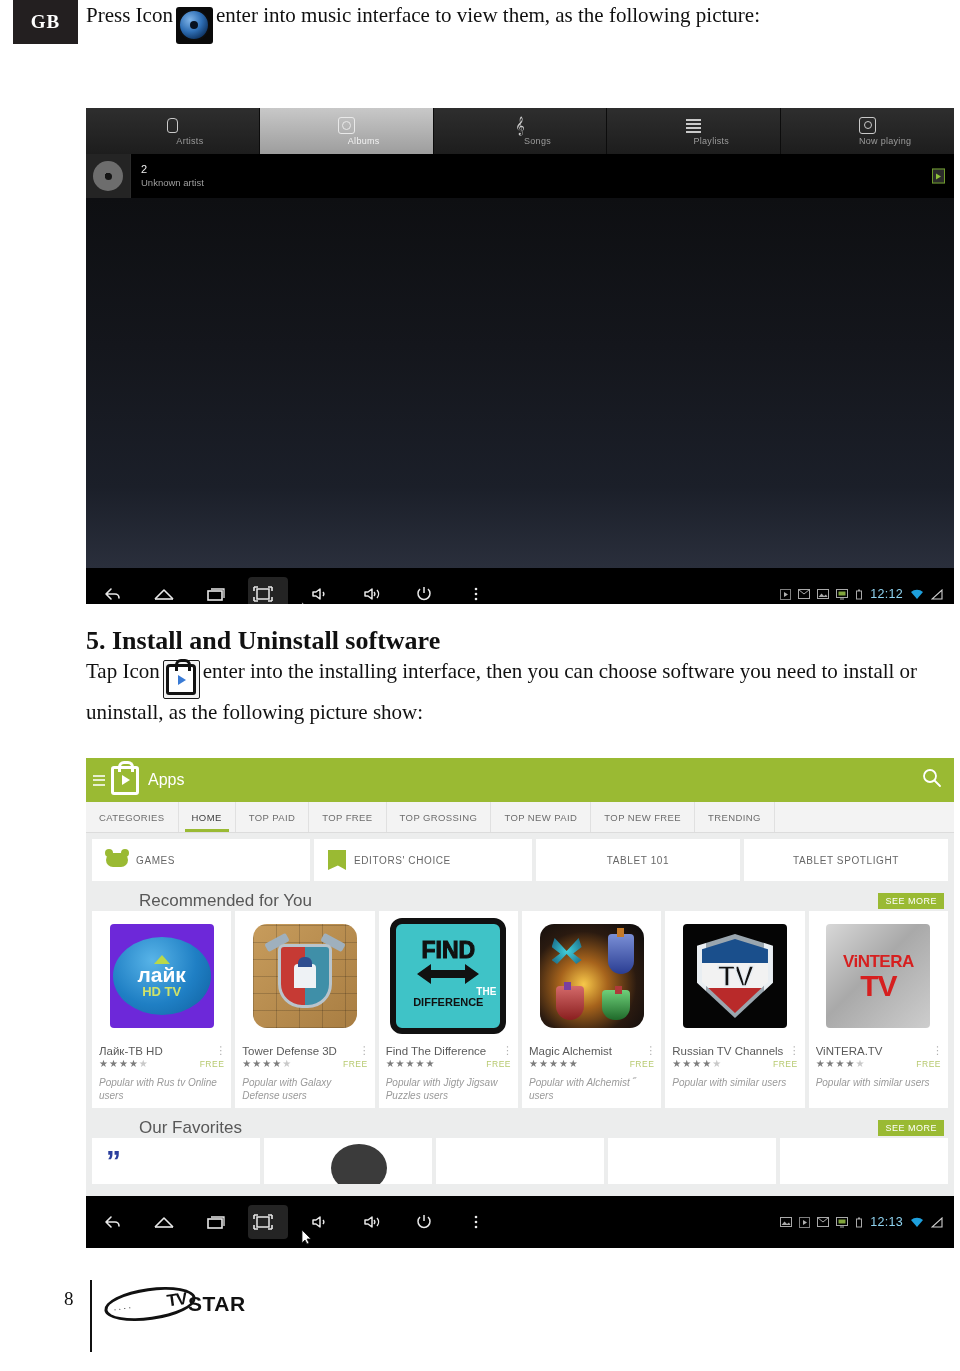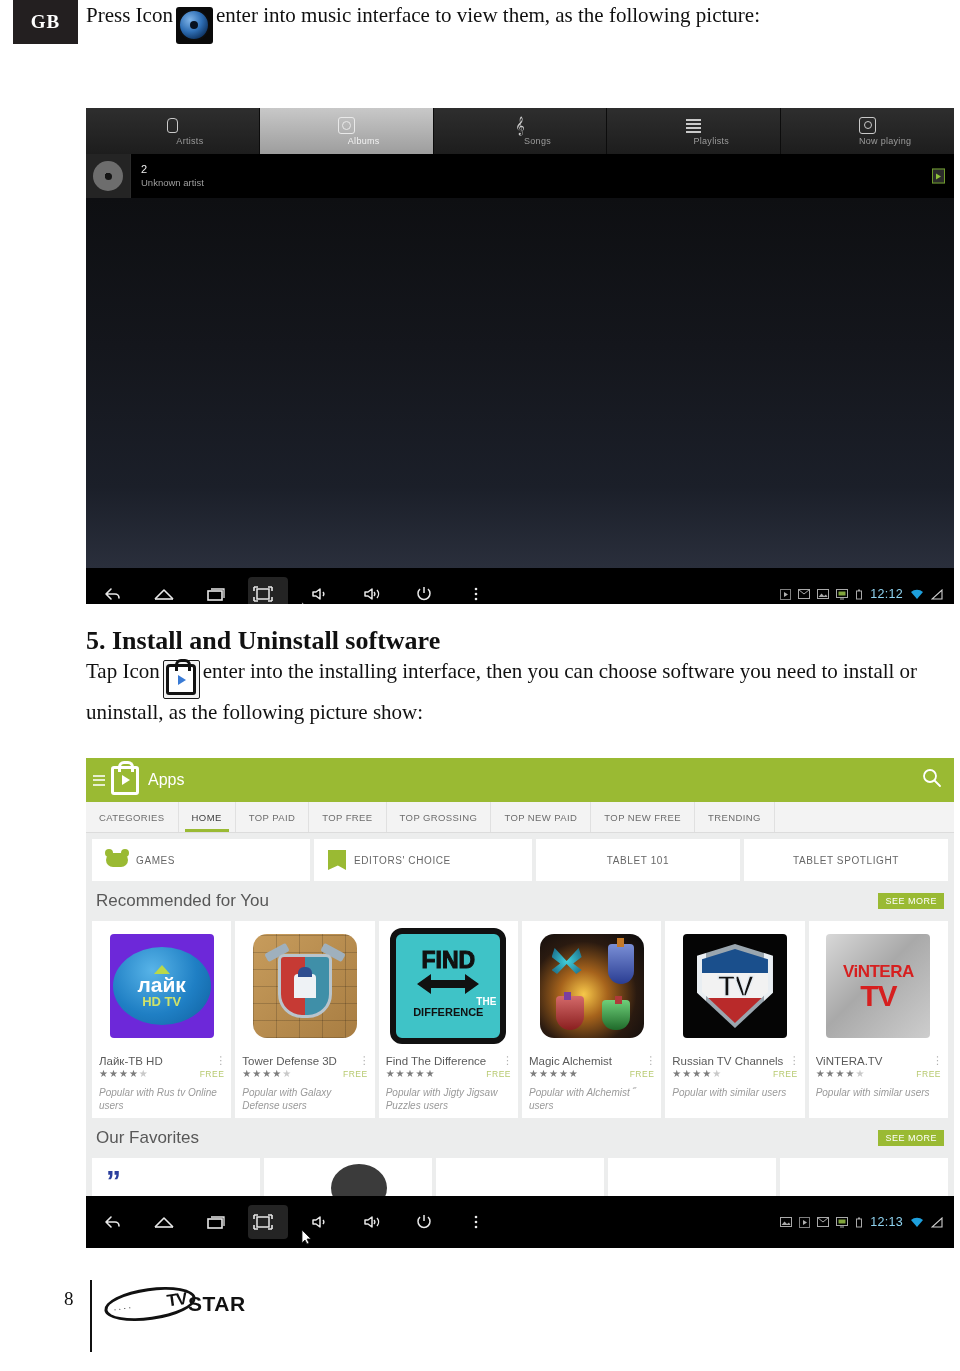--- a/index.html
+++ b/index.html
@@ -167,22 +167,23 @@
     font-size:10px;color:#676767;letter-spacing:.6px;gap:8px;
   }
   .ps-q.left{justify-content:flex-start;padding-left:14px;}
   .q-games{width:22px;height:14px;background:#9aba33;border-radius:7px;position:relative;}
   .q-games:before,.q-games:after{
     content:"";position:absolute;top:-4px;width:8px;height:8px;background:#9aba33;border-radius:50%;
   }
   .q-games:before{left:-1px;}.q-games:after{right:-1px;}
   .q-editor{width:18px;height:20px;background:#9aba33;clip-path:polygon(0 0,100% 0,100% 100%,55% 78%,0 100%);}
   .ps-sec{
-    display:flex;align-items:center;padding:10px 10px 10px;background:#eceded;
+    display:flex;align-items:center;padding:10px 10px 0;background:#eceded;
     font-family:"Liberation Sans", sans-serif;
+    margin-left:43px;
   }
   .ps-sec h3{margin:0;font-size:17px;font-weight:normal;color:#585858;}
   .see-more{
     margin-left:auto;background:#9aba33;color:#ffffff;font-size:9px;letter-spacing:.5px;
     padding:3px 7px;
   }
   .ps-cards{display:flex;gap:4px;padding:0 6px;background:#eceded;}
   .card{flex:1;background:#ffffff;display:flex;flex-direction:column;min-width:0;}
   .card-art{height:118px;display:flex;align-items:center;justify-content:center;padding:6px;}
   .art-box{width:104px;height:104px;border-radius:14px;overflow:hidden;position:relative;

